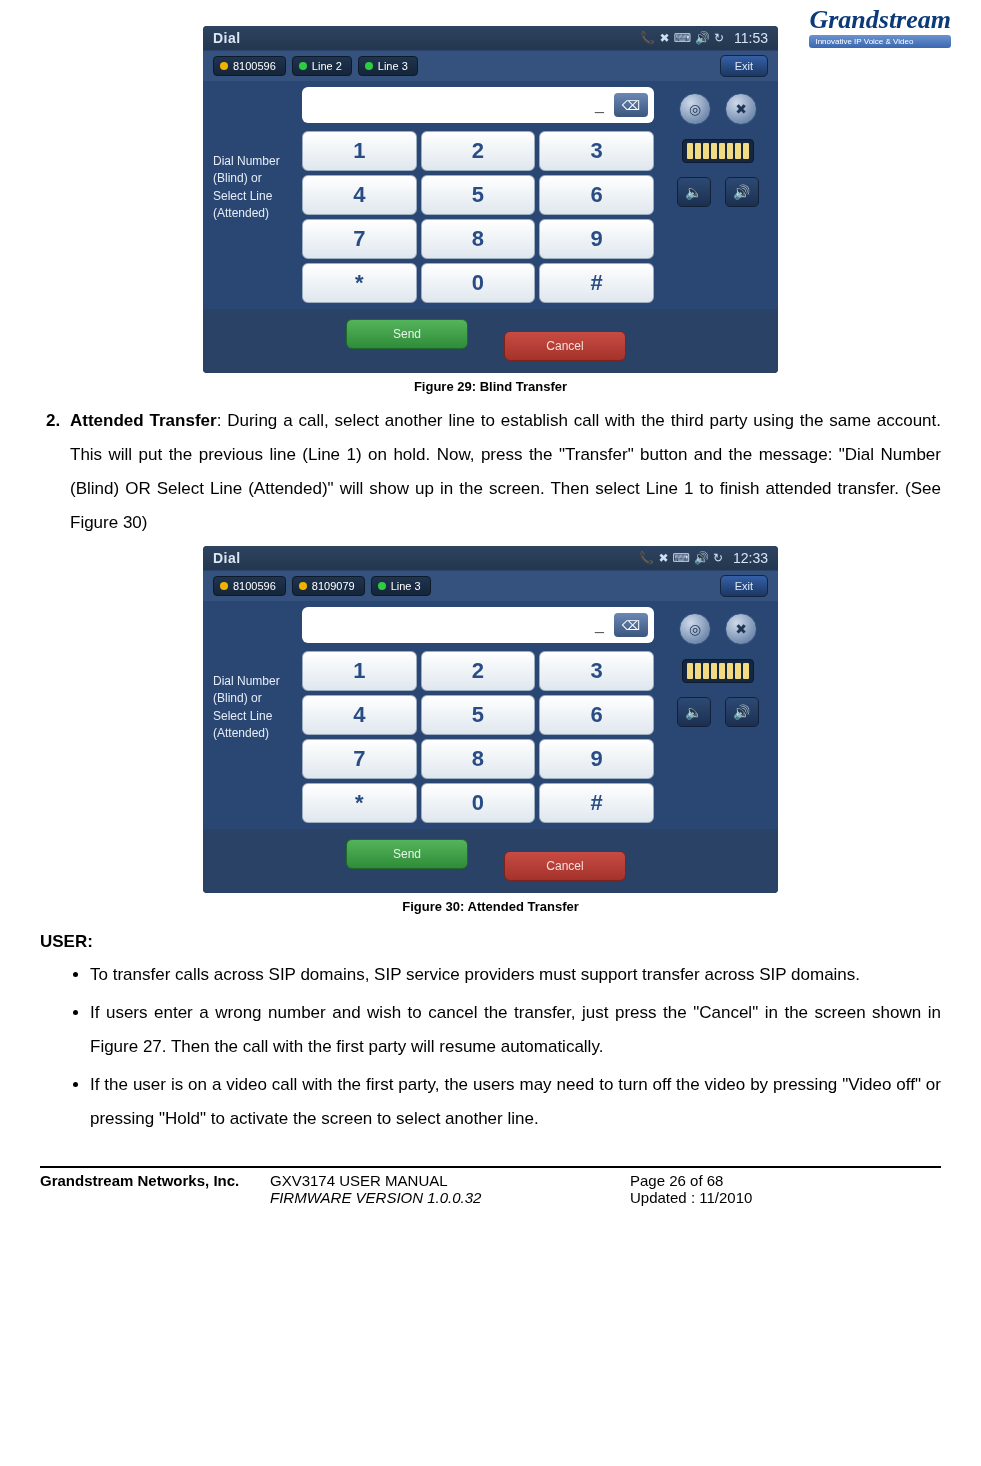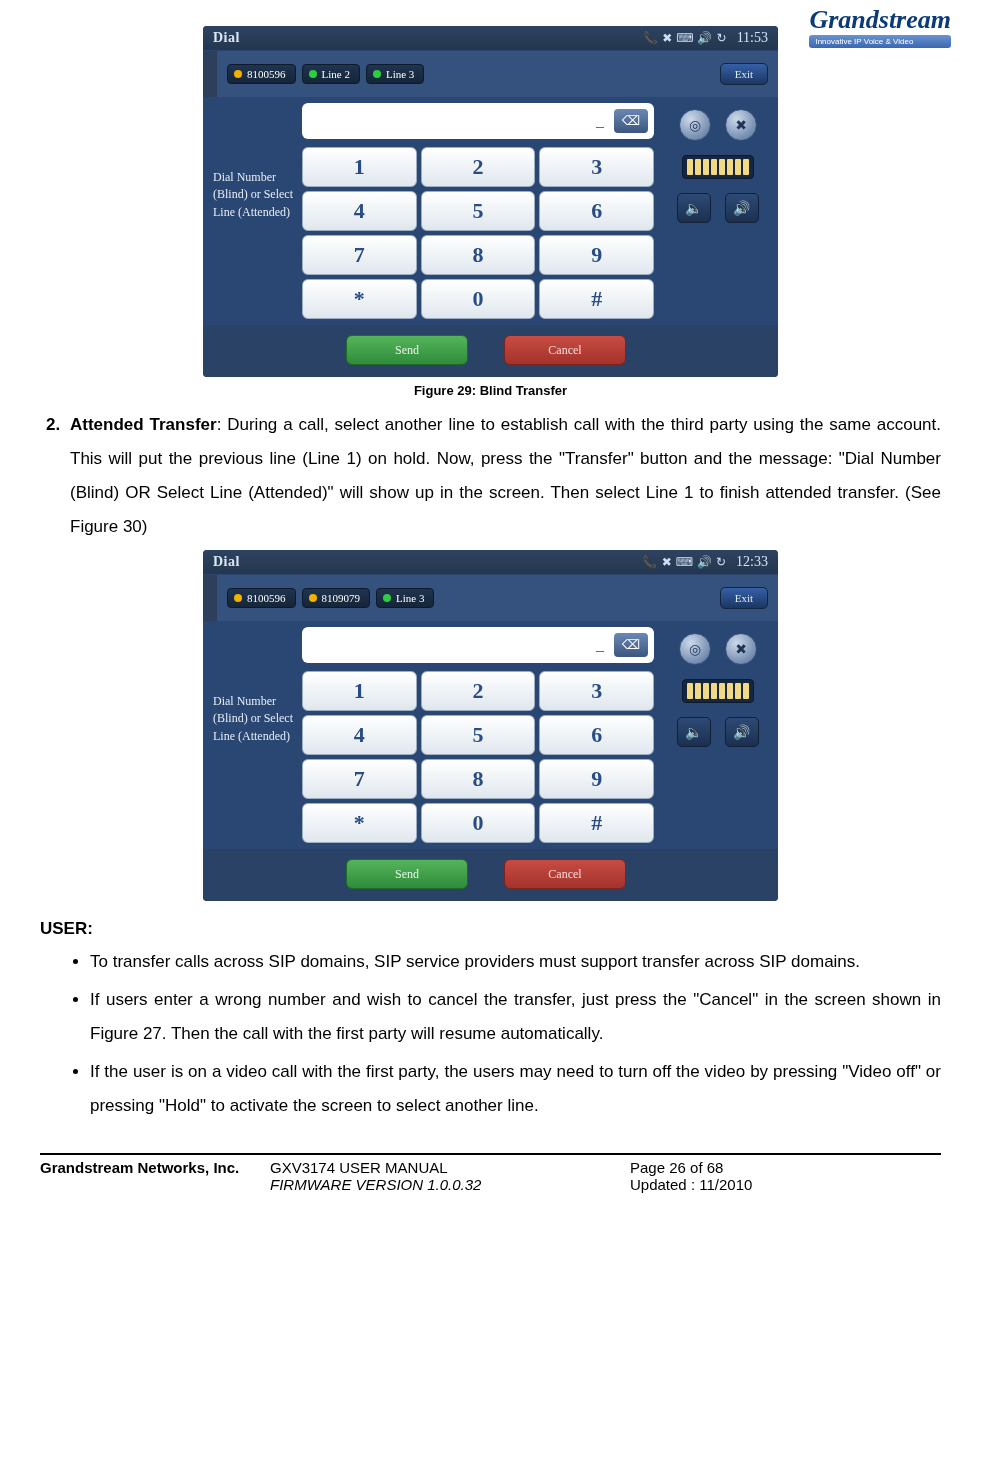--- a/index.html
+++ b/index.html
@@ -93,42 +93,41 @@
   .footer-row2 .s2{width:360px;font-style:italic;}
   .footer-row2 .s3{flex:1;}
 
   
   .shot {
     width: 575px;
     margin: 6px auto 0 auto;
     background: #2e3f5c;
     border-radius: 4px;
     overflow:hidden;
-    font-family: Liberation Serif, serif;
+    font-family: Liberation Sans, sans-serif;
   }
   .shot .titlebar {
     background: linear-gradient(#2d435f,#243750);
     color:#dbe6f3;
     font-size:14px;
     padding:4px 10px;
     display:flex;
     align-items:center;
     border-bottom:1px solid #2d456c;
   }
   .shot .titlebar .ttl{flex:1;font-weight:bold;letter-spacing:0.5px;}
   .shot .titlebar .ico{margin-left:4px;font-size:12px;color:#cfe0f4;}
   .shot .titlebar .time{margin-left:10px;font-size:14px;color:#d6e4f6;}
 
   .shot .toolbar{
     background:#35517d;
-    padding:12px 10px;
+    padding:4px 10px;
     display:flex;
     align-items:center;
     gap:6px;
-    margin-left:14px;
   }
   .line-tab{
     border-radius:4px;
     padding:3px 9px 3px 6px;
     font-size:11px;
     color:#fff;
     display:flex;
     align-items:center;
     gap:5px;
     background:linear-gradient(#1f3450,#152539);
@@ -232,20 +231,21 @@
     width:120px;height:28px;border-radius:6px;
     display:flex;align-items:center;justify-content:center;
     font-size:12px;color:#e8f4ea;
     background:linear-gradient(#54b45a,#2f8c3a);
     border:1px solid #1f6a28;
   }
   .bbtn.cancel{
     background:linear-gradient(#c74c43,#a4322b);
     border:1px solid #7e221c;
     color:#f5dedb;
+    margin-top:12px;
   }
 </style>
 </head>
 <body>
 
 <div class="page">
   <div class="logo">
     <div class="logo-main">Grandstream</div>
     <div class="logo-sub">Innovative IP Voice &amp; Video</div>
   </div>
@@ -400,20 +400,21 @@
           <div class="spk">🔊</div>
         </div>
       </div>
     </div>
     <div class="bottom">
       <div class="bbtn">Send</div>
       <div class="bbtn cancel">Cancel</div>
     </div>
   </div>
 
+  <div class="caption">Figure 30: Attended Transfer</div>
 
   <div class="note-head">USER:</div>
   <ul class="notes">
     <li>To transfer calls across SIP domains, SIP service providers must support transfer across SIP domains.</li>
     <li>If users enter a wrong number and wish to cancel the transfer, just press the "Cancel" in the screen shown in Figure 27. Then the call with the first party will resume automatically.</li>
     <li>If the user is on a video call with the first party, the users may need to turn off the video by pressing "Video off" or pressing "Hold" to activate the screen to select another line.</li>
   </ul>
 
   <div class="footer-line">
     <div class="col1">Grandstream Networks, Inc.</div>

